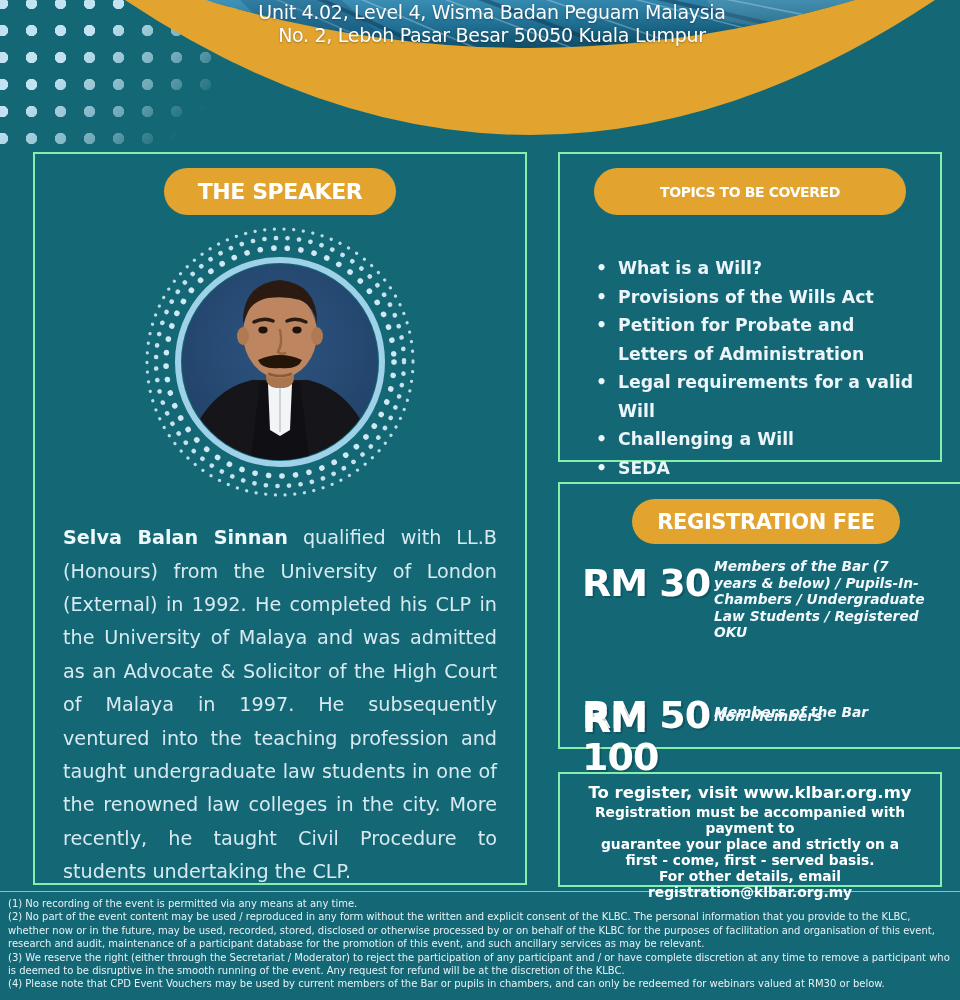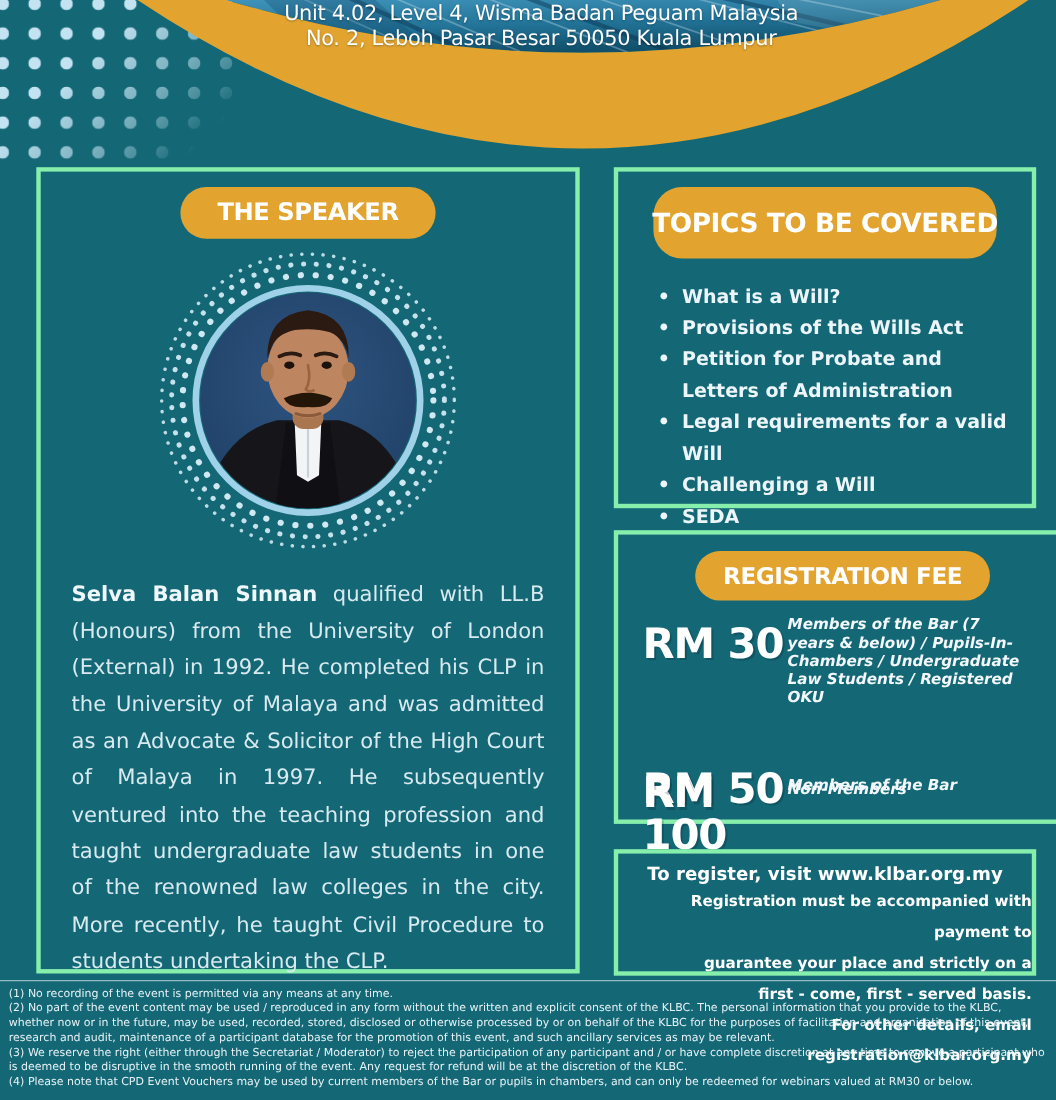--- a/index.html
+++ b/index.html
@@ -16,33 +16,33 @@
     -webkit-mask-image:linear-gradient(135deg,#000 35%,rgba(0,0,0,.55) 60%,transparent 80%);
     mask-image:linear-gradient(135deg,#000 35%,rgba(0,0,0,.55) 60%,transparent 80%);
   }
   .header-svg{position:absolute;left:0;top:0;}
   .address{
     position:absolute;left:12px;top:1px;width:960px;text-align:center;
     color:#fdfdfd;font-size:19px;font-weight:400;letter-spacing:-.3px;line-height:23px;
     text-shadow:0 1px 2px rgba(0,30,45,.35);
   }
   
-  .panel{position:absolute;border:4px solid #86efac;box-sizing:border-box;}
+  .panel{position:absolute;border:2px solid #86efac;box-sizing:border-box;}
   .panel-speaker{left:33px;top:152px;width:494px;height:733px;}
   .panel-topics{left:558px;top:152px;width:384px;height:310px;}
   .panel-fees{left:558px;top:482px;width:416px;height:267px;}
   .panel-register{left:558px;top:772px;width:384px;height:115px;}
   .pill{
     position:absolute;left:50%;transform:translateX(-50%);
     background:#e2a42f;border-radius:26px;
     display:flex;align-items:center;justify-content:center;
     color:#fff;font-weight:800;letter-spacing:-.4px;white-space:nowrap;
   }
   .pill-speaker{top:14px;width:232px;height:47px;font-size:22px;}
-  .pill-topics{top:14px;width:312px;height:65px;font-size:24px;}
+  .pill-topics{top:14px;width:312px;height:47px;font-size:14px;}
   .pill-fees{top:15px;width:268px;height:45px;font-size:21px;}
   
   .photo-wrap{position:absolute;left:50%;top:68px;transform:translateX(-50%);width:280px;height:280px;}
   .bio{
     position:absolute;left:28px;right:28px;top:348px;
     color:#d8eaf0;font-size:19.2px;line-height:1.74;text-align:justify;
   }
   .bio b{color:#eef7fa;}
   
   .topics-list{position:absolute;left:36px;right:18px;top:100px;margin:0;padding:0;list-style:none;
@@ -53,21 +53,21 @@
   .fee-row{position:absolute;left:22px;right:14px;display:flex;align-items:flex-start;}
   .fee-amount{width:132px;flex:0 0 132px;color:#fff;font-size:38px;font-weight:800;letter-spacing:-1px;
     text-shadow:2px 2px 0 rgba(0,25,35,.22);line-height:1;}
   .fee-desc{color:#f2f8fb;font-size:13.8px;font-weight:700;font-style:italic;line-height:16.5px;width:212px;}
   .fee-row-1{top:74px;} .fee-row-2{top:172px;margin-top:40px;} .fee-row-3{top:216px;}
   .fee-row-2 .fee-desc,.fee-row-3 .fee-desc{margin-top:8px;}
   .fee-row-1 .fee-amount{margin-top:6px;}
   
   .register-inner{position:absolute;left:0;right:0;top:8px;text-align:center;color:#fff;font-weight:700;}
   .register-line1{font-size:16.5px;line-height:22px;}
-  .register-line{font-size:13.8px;line-height:28px;text-align:right;}
+  .register-line{font-size:13.8px;line-height:16px;}
   
   .footer{
     position:absolute;left:0;right:0;top:891px;bottom:0;
     border-top:1px solid rgba(255,255,255,.55);
     padding:5px 8px 0 8px;color:#e6f1f5;font-size:10px;line-height:13.4px;
   }
   .footer p{margin:0;}
 </style>
 </head>
 <body>

